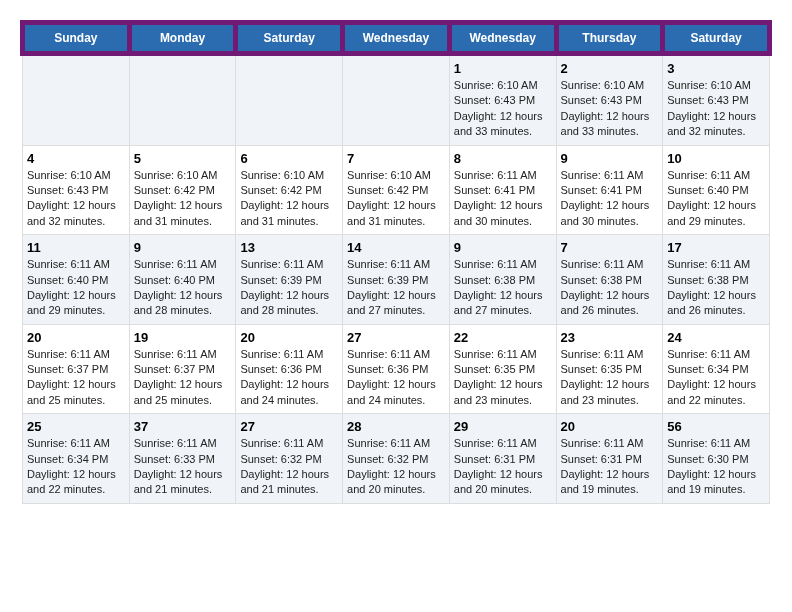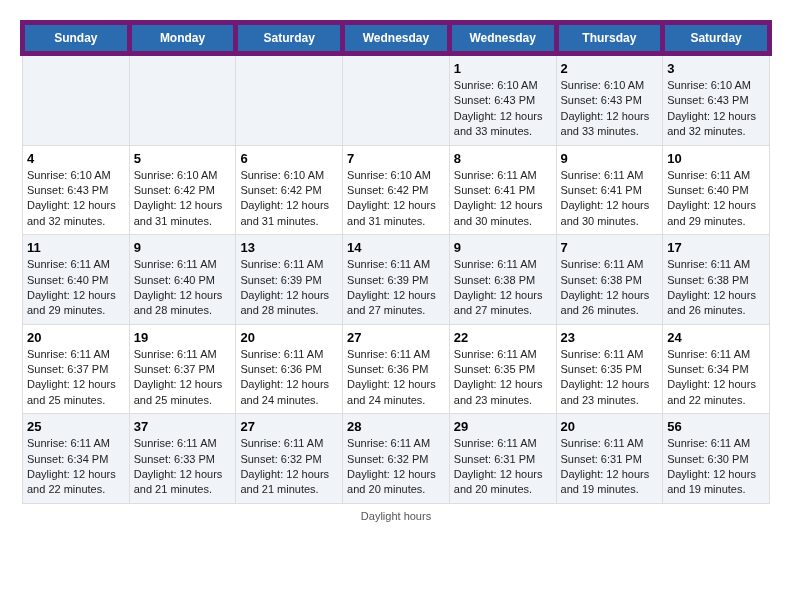--- a/index.html
+++ b/index.html
@@ -333,16 +333,13 @@
             <span class="day-num">56</span>
             <div class="day-info" style="white-space: pre-line;">Sunrise: 6:11 AM
 Sunset: 6:30 PM
 Daylight: 12 hours
 and 19 minutes.</div>
           </td>
         </tr>
       </tbody>
   </table>
 
-  <div class="footer">
-    <span>Daylight hours</span>
-  </div>
 </div>
 
 </body></html>

